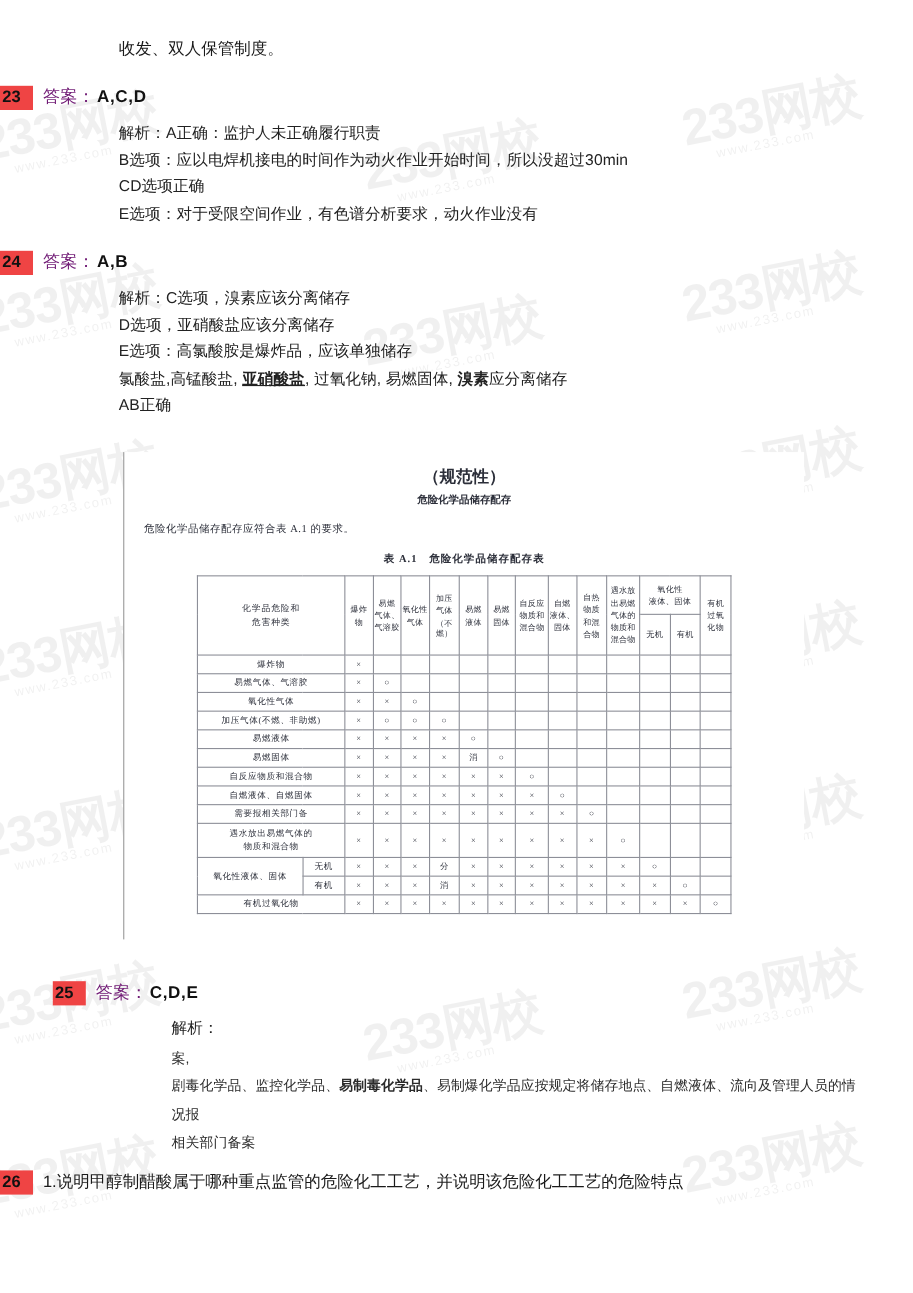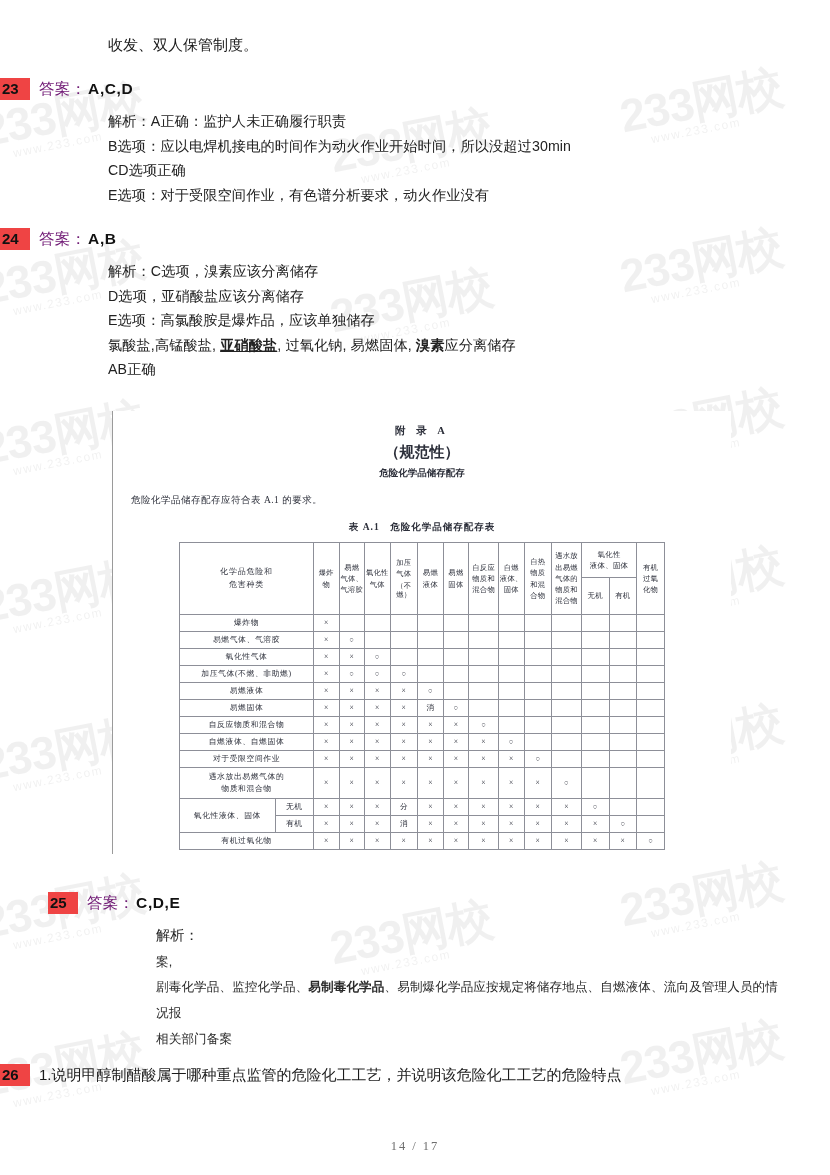--- a/index.html
+++ b/index.html
@@ -330,21 +330,20 @@
         <div>
             <div><span>氯酸盐,高锰酸盐, </span><span style="font-weight: bold; text-decoration: underline; margin-top: 16px;">亚硝酸盐</span><span>, 过氧化钠, 易燃固体, </span><span style="font-weight: bold;">溴素</span><span>应分离储存</span></div>
           </div>
         <div>AB正确</div>
       </div>
     </div>
 
     <div class="figure">
       <div class="fig-inner">
         <div class="fig-title-wrap">
-          <div class="fig-t1">附 录 A</div>
           <div class="fig-t2">（规范性）</div>
           <div class="fig-t3">危险化学品储存配存</div>
         </div>
         <div class="fig-lead">危险化学品储存配存应符合表 A.1 的要求。</div>
         <div class="fig-tabcap">表 A.1　危险化学品储存配存表</div>
         <table class="haz">
           <colgroup>
             <col style="width:90px">
               <col style="width:36px">
             <col style="width:24px">
@@ -571,21 +570,21 @@
                 <td class="mark">×</td>
                 <td class="mark">○</td>
                 <td class="mark"></td>
                 <td class="mark"></td>
                 <td class="mark"></td>
                 <td class="mark"></td>
                 <td class="mark"></td>
               </tr>
               <tr>
                 <td class="rl" colspan="2">
-                  <span class="vtxt">对于受限空间作业</span>
+                  <span class="vtxt">需要报相关部门备</span>
                 </td>
                 <td class="mark">×</td>
                 <td class="mark">×</td>
                 <td class="mark">×</td>
                 <td class="mark">×</td>
                 <td class="mark">×</td>
                 <td class="mark">×</td>
                 <td class="mark">×</td>
                 <td class="mark">×</td>
                 <td class="mark">○</td>
@@ -689,14 +688,13 @@
 
     <div class="qblock" style="top:1062px;">
       <div class="qhead">
         <span class="qnum">26</span>
         <span class="q26-text" style="margin-left:0;">1.说明甲醇制醋酸属于哪种重点监管的危险化工工艺，并说明该危险化工工艺的危险特点</span>
       </div>
     </div>
 
   </div>
 
-  <div class="footer">14 / 17</div>
 </div>
 
 </body></html>

